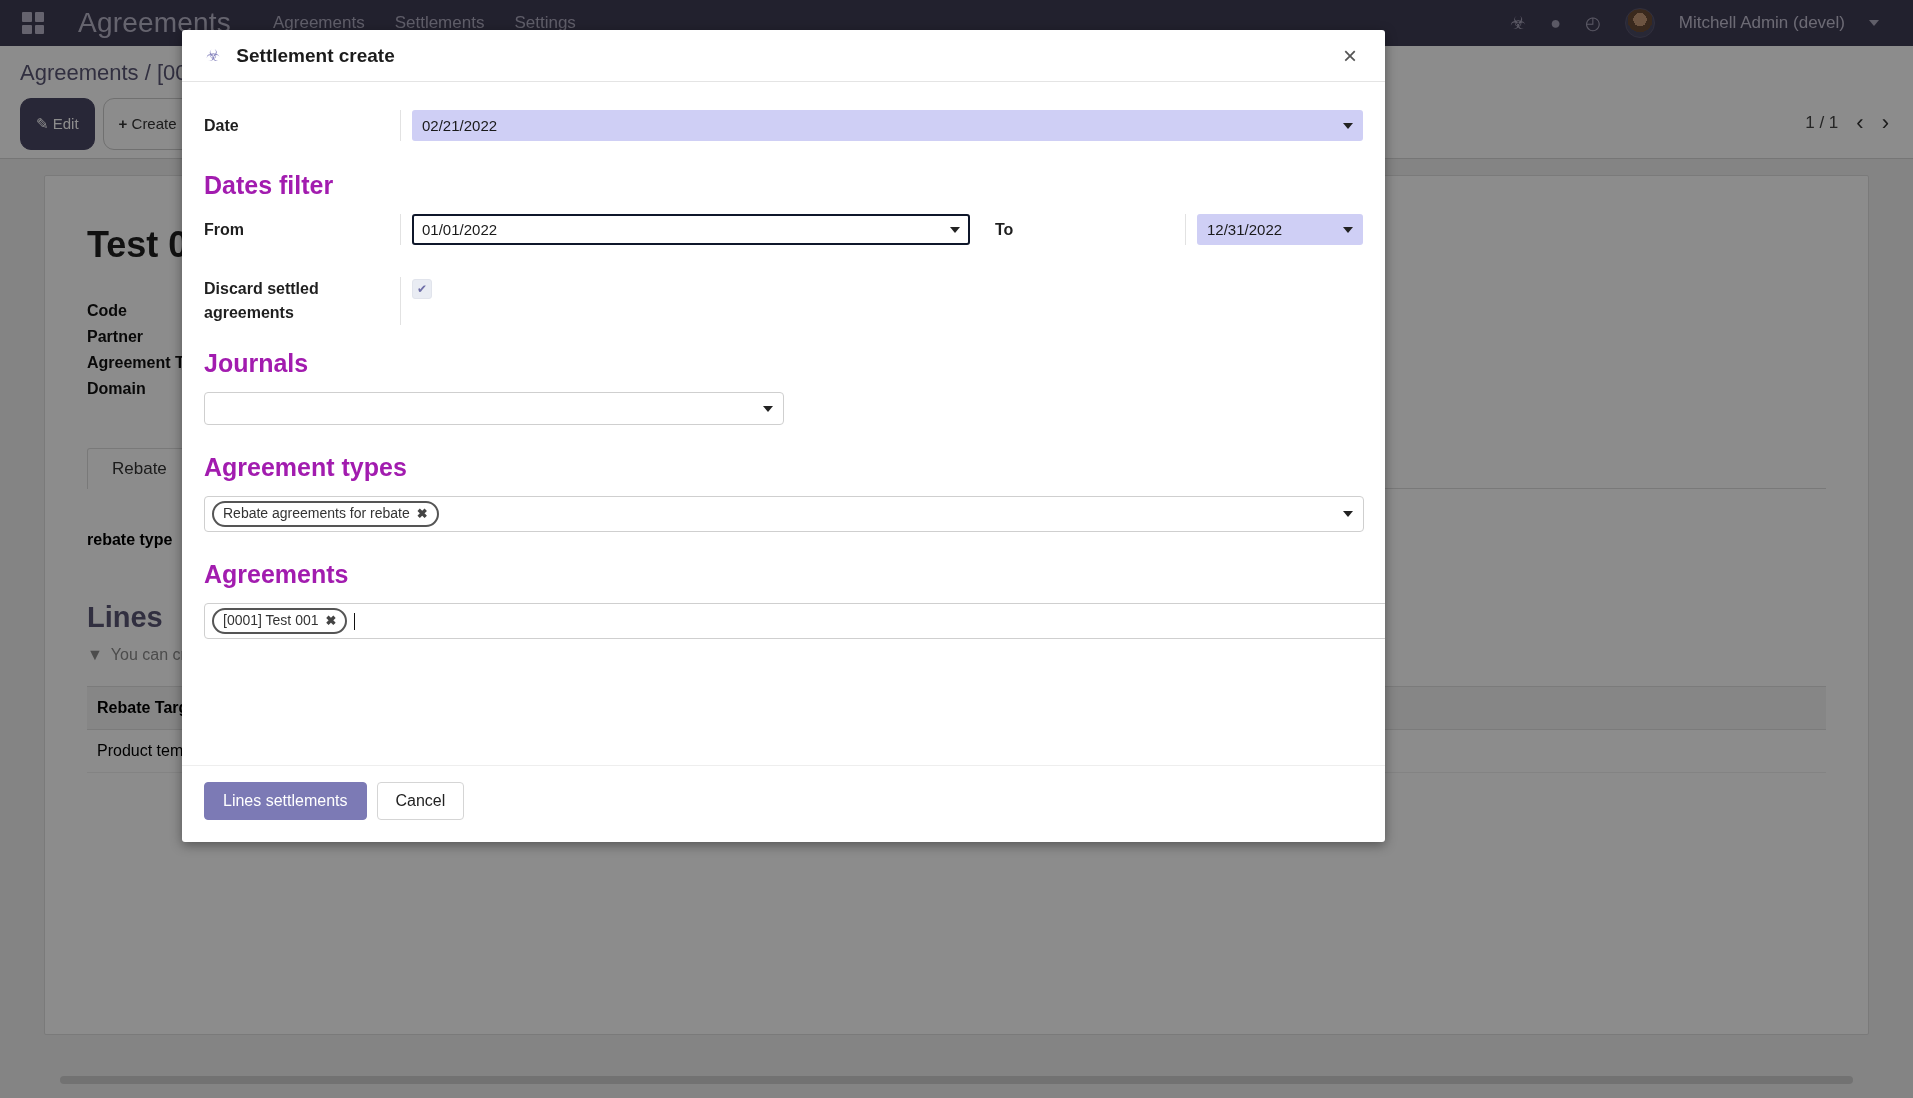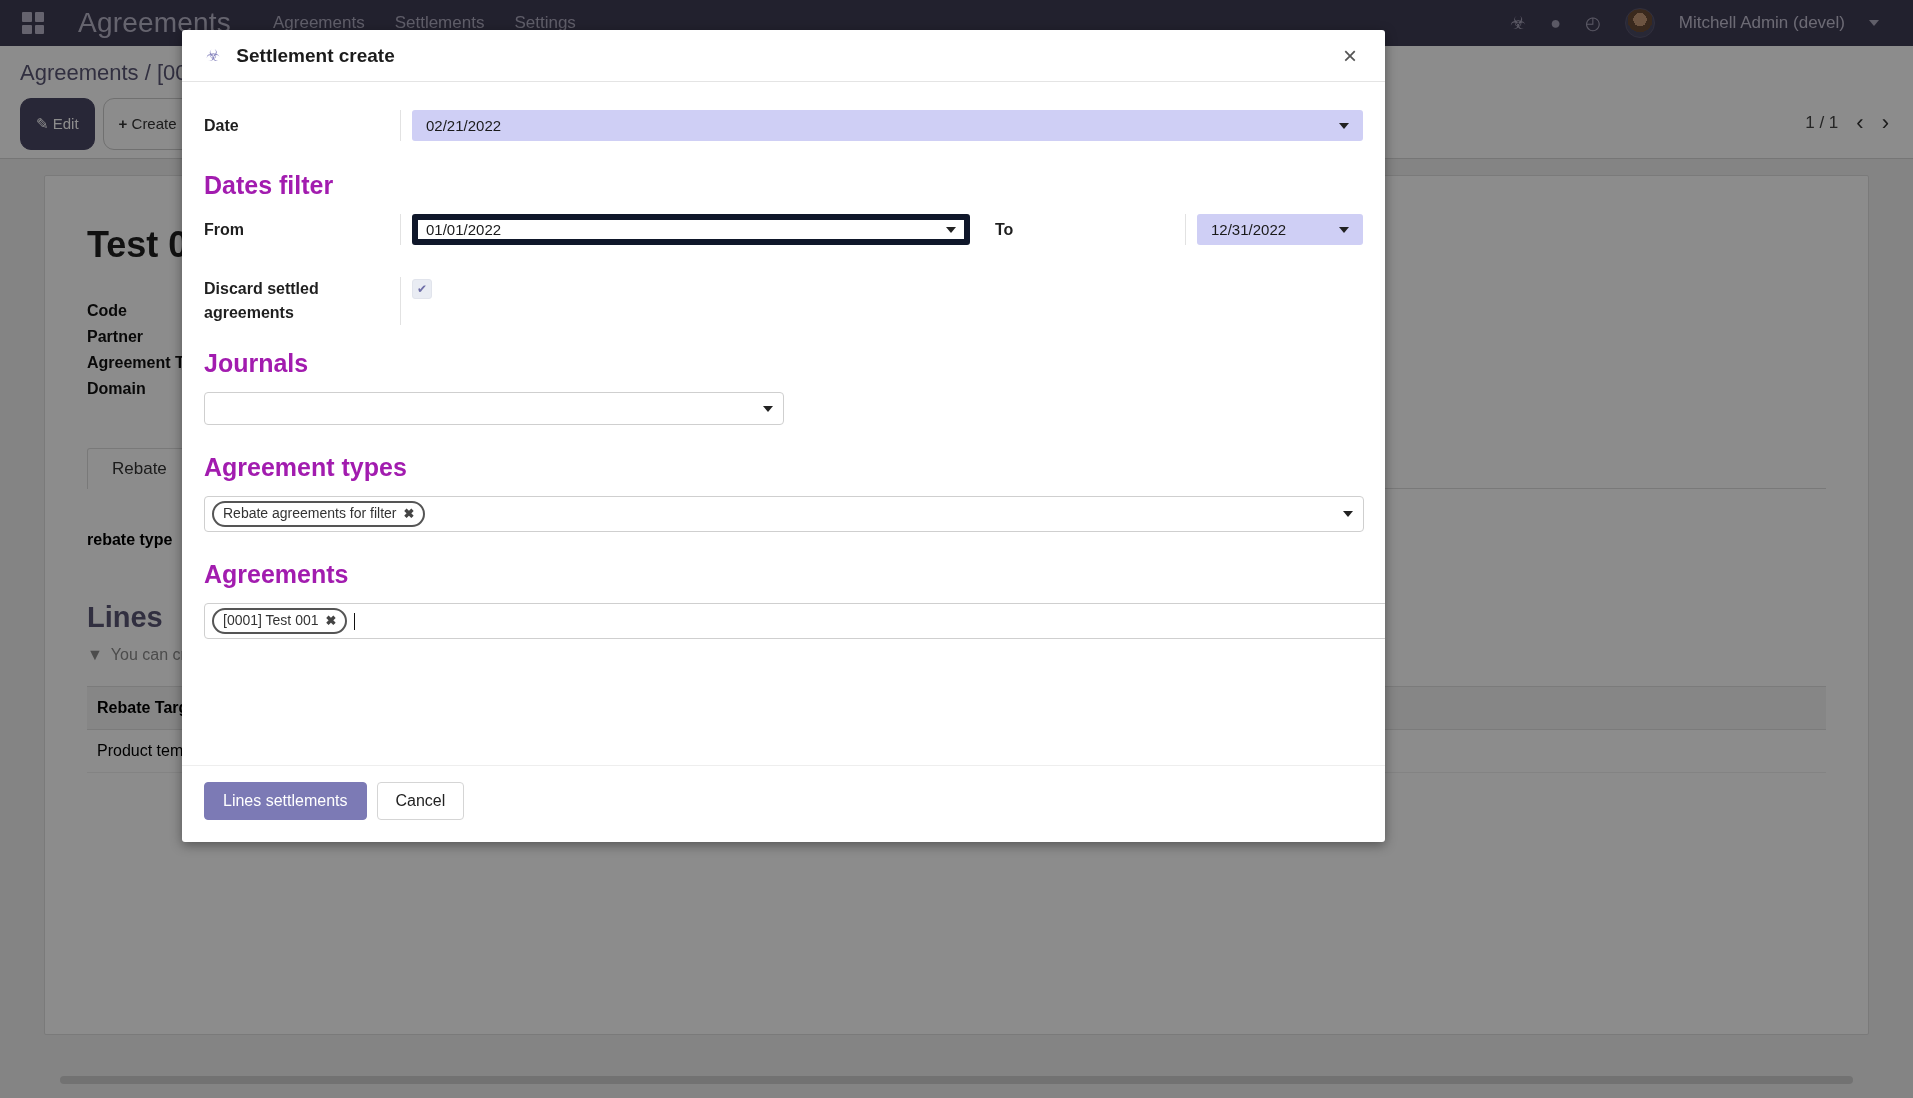--- a/index.html
+++ b/index.html
@@ -135,21 +135,21 @@
   .sec-title {
     font-size: 25px; font-weight: bold; color: #a21caf;
     margin: 30px 0 14px 0;
   }
 
   .grid2 { display: grid; grid-template-columns: 196px 595px 190px 1fr; align-items: start; }
   .cell-sep { border-left: 1px solid #e2e2e2; padding-left: 11px; }
 
   .inp {
     width: 100%; height: 31px; font-size: 15px; color: #1a1a1a;
-    border: 6px solid #0f172a; border-radius: 3px;
+    border: 2px solid #0f172a; border-radius: 3px;
     padding: 0 24px 0 8px; background: #fff;
     font-family: "Liberation Sans", sans-serif;
     display: flex; align-items: center; position: relative;
   }
   .inp.filled { background: #cfcff5; border-color: #cfcff5; }
   .inp .dd {
     position: absolute; right: 8px; top: 50%; transform: translateY(-50%);
     width: 0; height: 0; border-left: 5px solid transparent;
     border-right: 5px solid transparent; border-top: 6px solid #222;
   }
@@ -337,21 +337,21 @@
 
     <div class="sec-title" style="margin-top:24px;">Journals</div>
     <div class="select-box" style="width:580px;">
       <span></span>
       <span class="dd"></span>
     </div>
 
     <div class="sec-title" style="margin-top:28px;">Agreement types</div>
     <div class="select-box" style="width:1160px; height:36px;">
       <span class="tag">
-        <span>Rebate agreements for filter</span>
+        <span>Rebate agreements for rebate</span>
         <span class="tag-x">✖</span>
       </span>
       <span class="dd"></span>
     </div>
 
     <div class="sec-title" style="margin-top:28px;">Agreements</div>
     <div class="select-box" style="width:1380px; height:36px;">
       <span class="tag">
         <span>[0001] Test 001</span>
         <span class="tag-x">✖</span>

